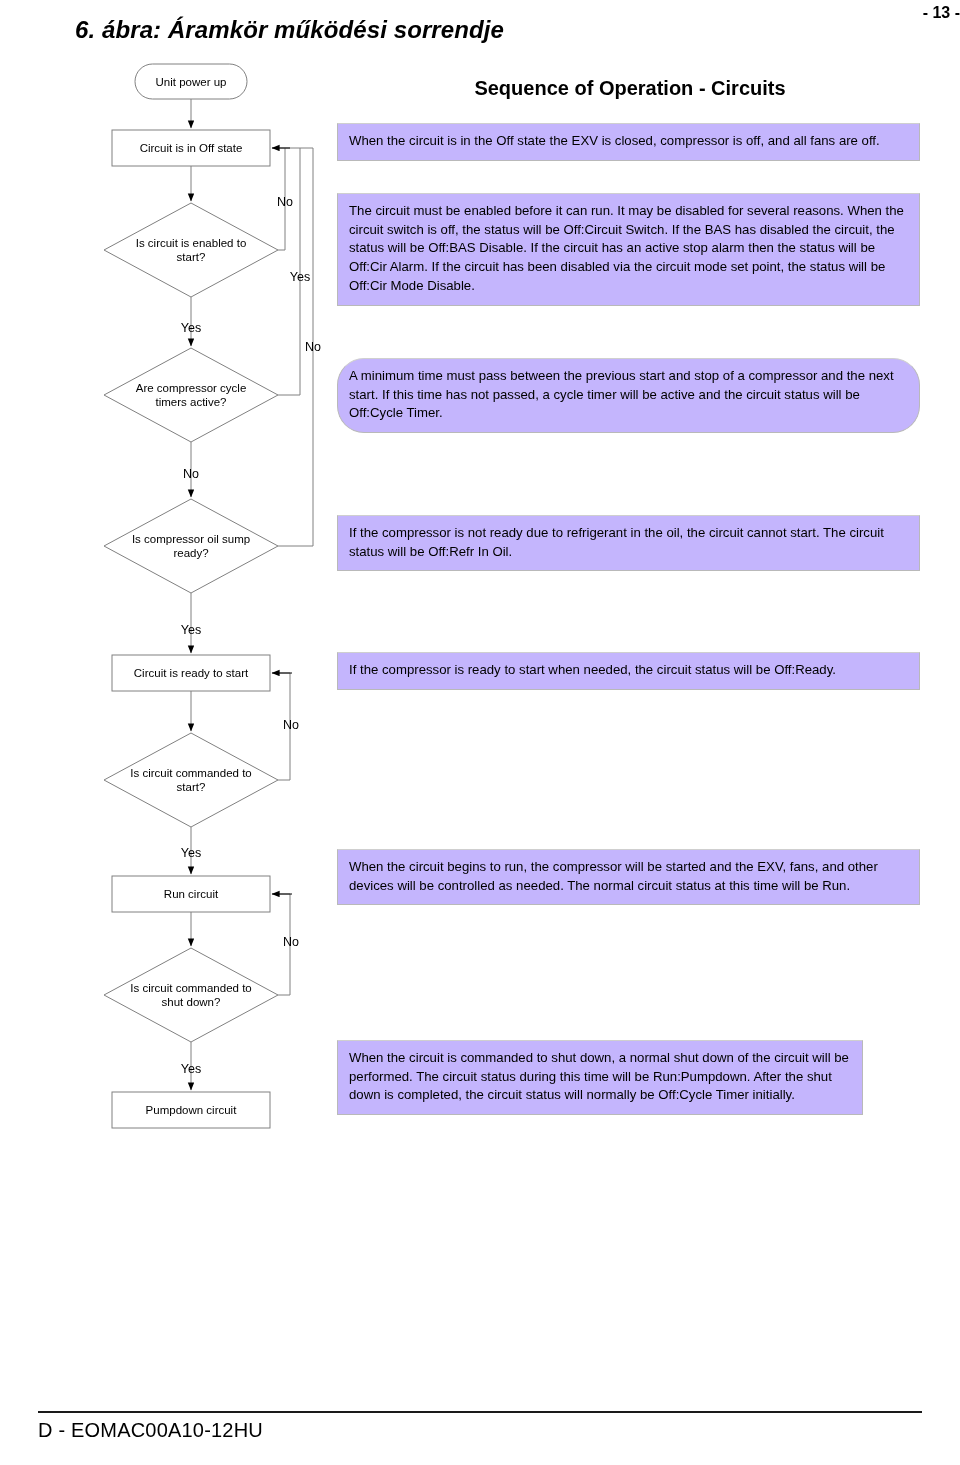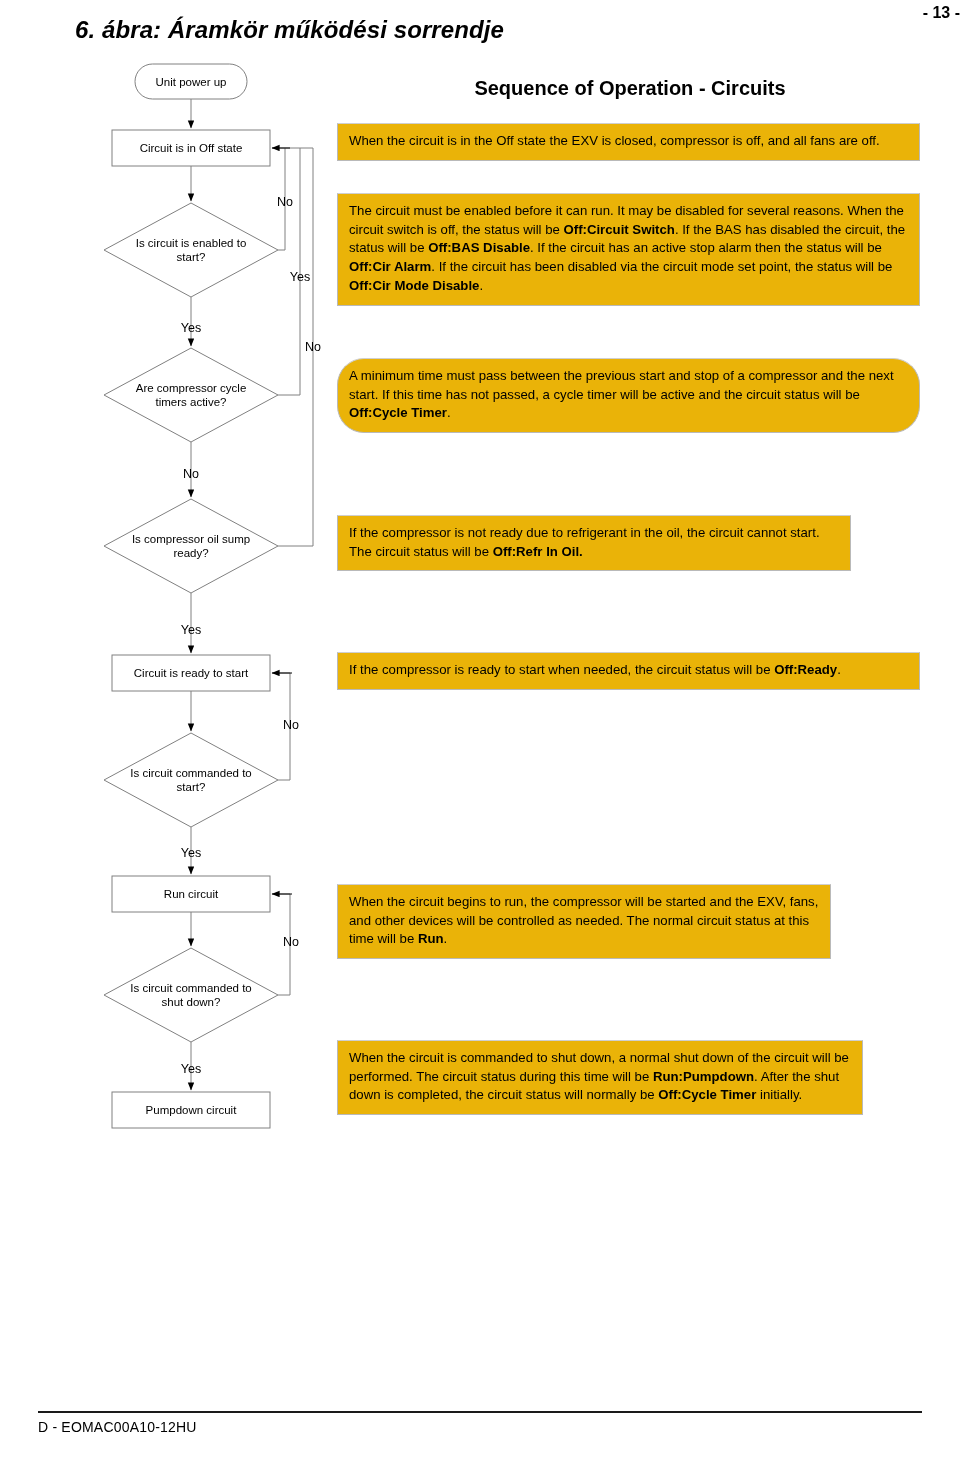--- a/index.html
+++ b/index.html
@@ -72,42 +72,42 @@
     font-size: 12.5px;
     fill: #000000;
   }
 
   
   .desc-box {
     position: absolute;
     box-sizing: border-box;
     border: 1px solid #b9b9b9;
     border-top-color: #cfcfcf;
-    background: #eab308;
+    background: #c4b5fd;
     padding: 8px 10px 9px 11px;
     font-size: 13.2px;
     line-height: 1.42;
     color: #000000;
   }
-  .desc-box b { font-weight: bold; }
+  .desc-box b { font-weight: normal; }
 
   
   .footer-rule {
     position: absolute;
     left: 38px;
     top: 1411px;
     width: 884px;
     height: 0;
     border-top: 2px solid #1a1a1a;
   }
   .footer-text {
     position: absolute;
     left: 38px;
     top: 1419px;
-    font-size: 14px;
+    font-size: 20px;
     letter-spacing: 0.2px;
   }
 </style>
 </head>
 <body>
 
 <div class="page">
 
   <div class="fig-caption">6. ábra: Áramkör működési sorrendje</div>
 
@@ -219,24 +219,24 @@
     <text class="edge-label" x="291" y="946" text-anchor="middle">No</text>
     <text class="edge-label" x="191" y="1073" text-anchor="middle">Yes</text>
   </svg>
 
   <div class="desc-box" style="left:337px; top:123px; width:583px;"><span>When the circuit is in the Off state the EXV is closed, compressor is off, and all fans are off.</span></div>
 
   <div class="desc-box" style="left:337px; top:193px; width:583px;"><span>The circuit must be enabled before it can run.  It may be disabled for several reasons.  When the circuit switch is off, the status will be </span><b>Off:Circuit Switch</b><span>.  If the BAS has disabled the circuit, the status will be </span><b>Off:BAS Disable</b><span>.  If the circuit has an active stop alarm then the status will be </span><b>Off:Cir Alarm</b><span>.  If the circuit has been disabled via the circuit mode set point, the status will be </span><b>Off:Cir Mode Disable</b><span>.</span></div>
 
   <div class="desc-box" style="left:337px; top:358px; width:583px;border-radius:27px;"><span>A minimum time must pass between the previous start and stop of a compressor and the next start.  If this time has not passed, a cycle timer will be active and the circuit status will be </span><b>Off:Cycle Timer</b><span>.</span></div>
 
-  <div class="desc-box" style="left:337px; top:515px; width:514px;"><span>If the compressor is not ready due to refrigerant in the oil, the circuit cannot start.  The circuit status will be </span><b>Off:Refr In Oil.</b></div>
+  <div class="desc-box" style="left:337px; top:515px; width:583px;"><span>If the compressor is not ready due to refrigerant in the oil, the circuit cannot start.  The circuit status will be </span><b>Off:Refr In Oil.</b></div>
 
   <div class="desc-box" style="left:337px; top:652px; width:583px;"><span>If the compressor is ready to start when needed, the circuit status will be </span><b>Off:Ready</b><span>.</span></div>
 
-  <div class="desc-box" style="left:337px; top:884px; width:494px;"><span>When the circuit begins to run, the compressor will be started and the EXV, fans, and other devices will be controlled as needed.  The normal circuit status at this time will be </span><b>Run</b><span>.</span></div>
+  <div class="desc-box" style="left:337px; top:849px; width:583px;"><span>When the circuit begins to run, the compressor will be started and the EXV, fans, and other devices will be controlled as needed.  The normal circuit status at this time will be </span><b>Run</b><span>.</span></div>
 
   <div class="desc-box" style="left:337px; top:1040px; width:526px;"><span>When the circuit is commanded to shut down, a normal shut down of the circuit will be performed.  The circuit status during this time will be </span><b>Run:Pumpdown</b><span>.  After the shut down is completed, the circuit status will normally be </span><b>Off:Cycle Timer</b><span> initially.</span></div>
 
   <div class="footer-rule"></div>
   <div class="footer-text">D - EOMAC00A10-12HU</div>
 
 </div>
 
 </body></html>

